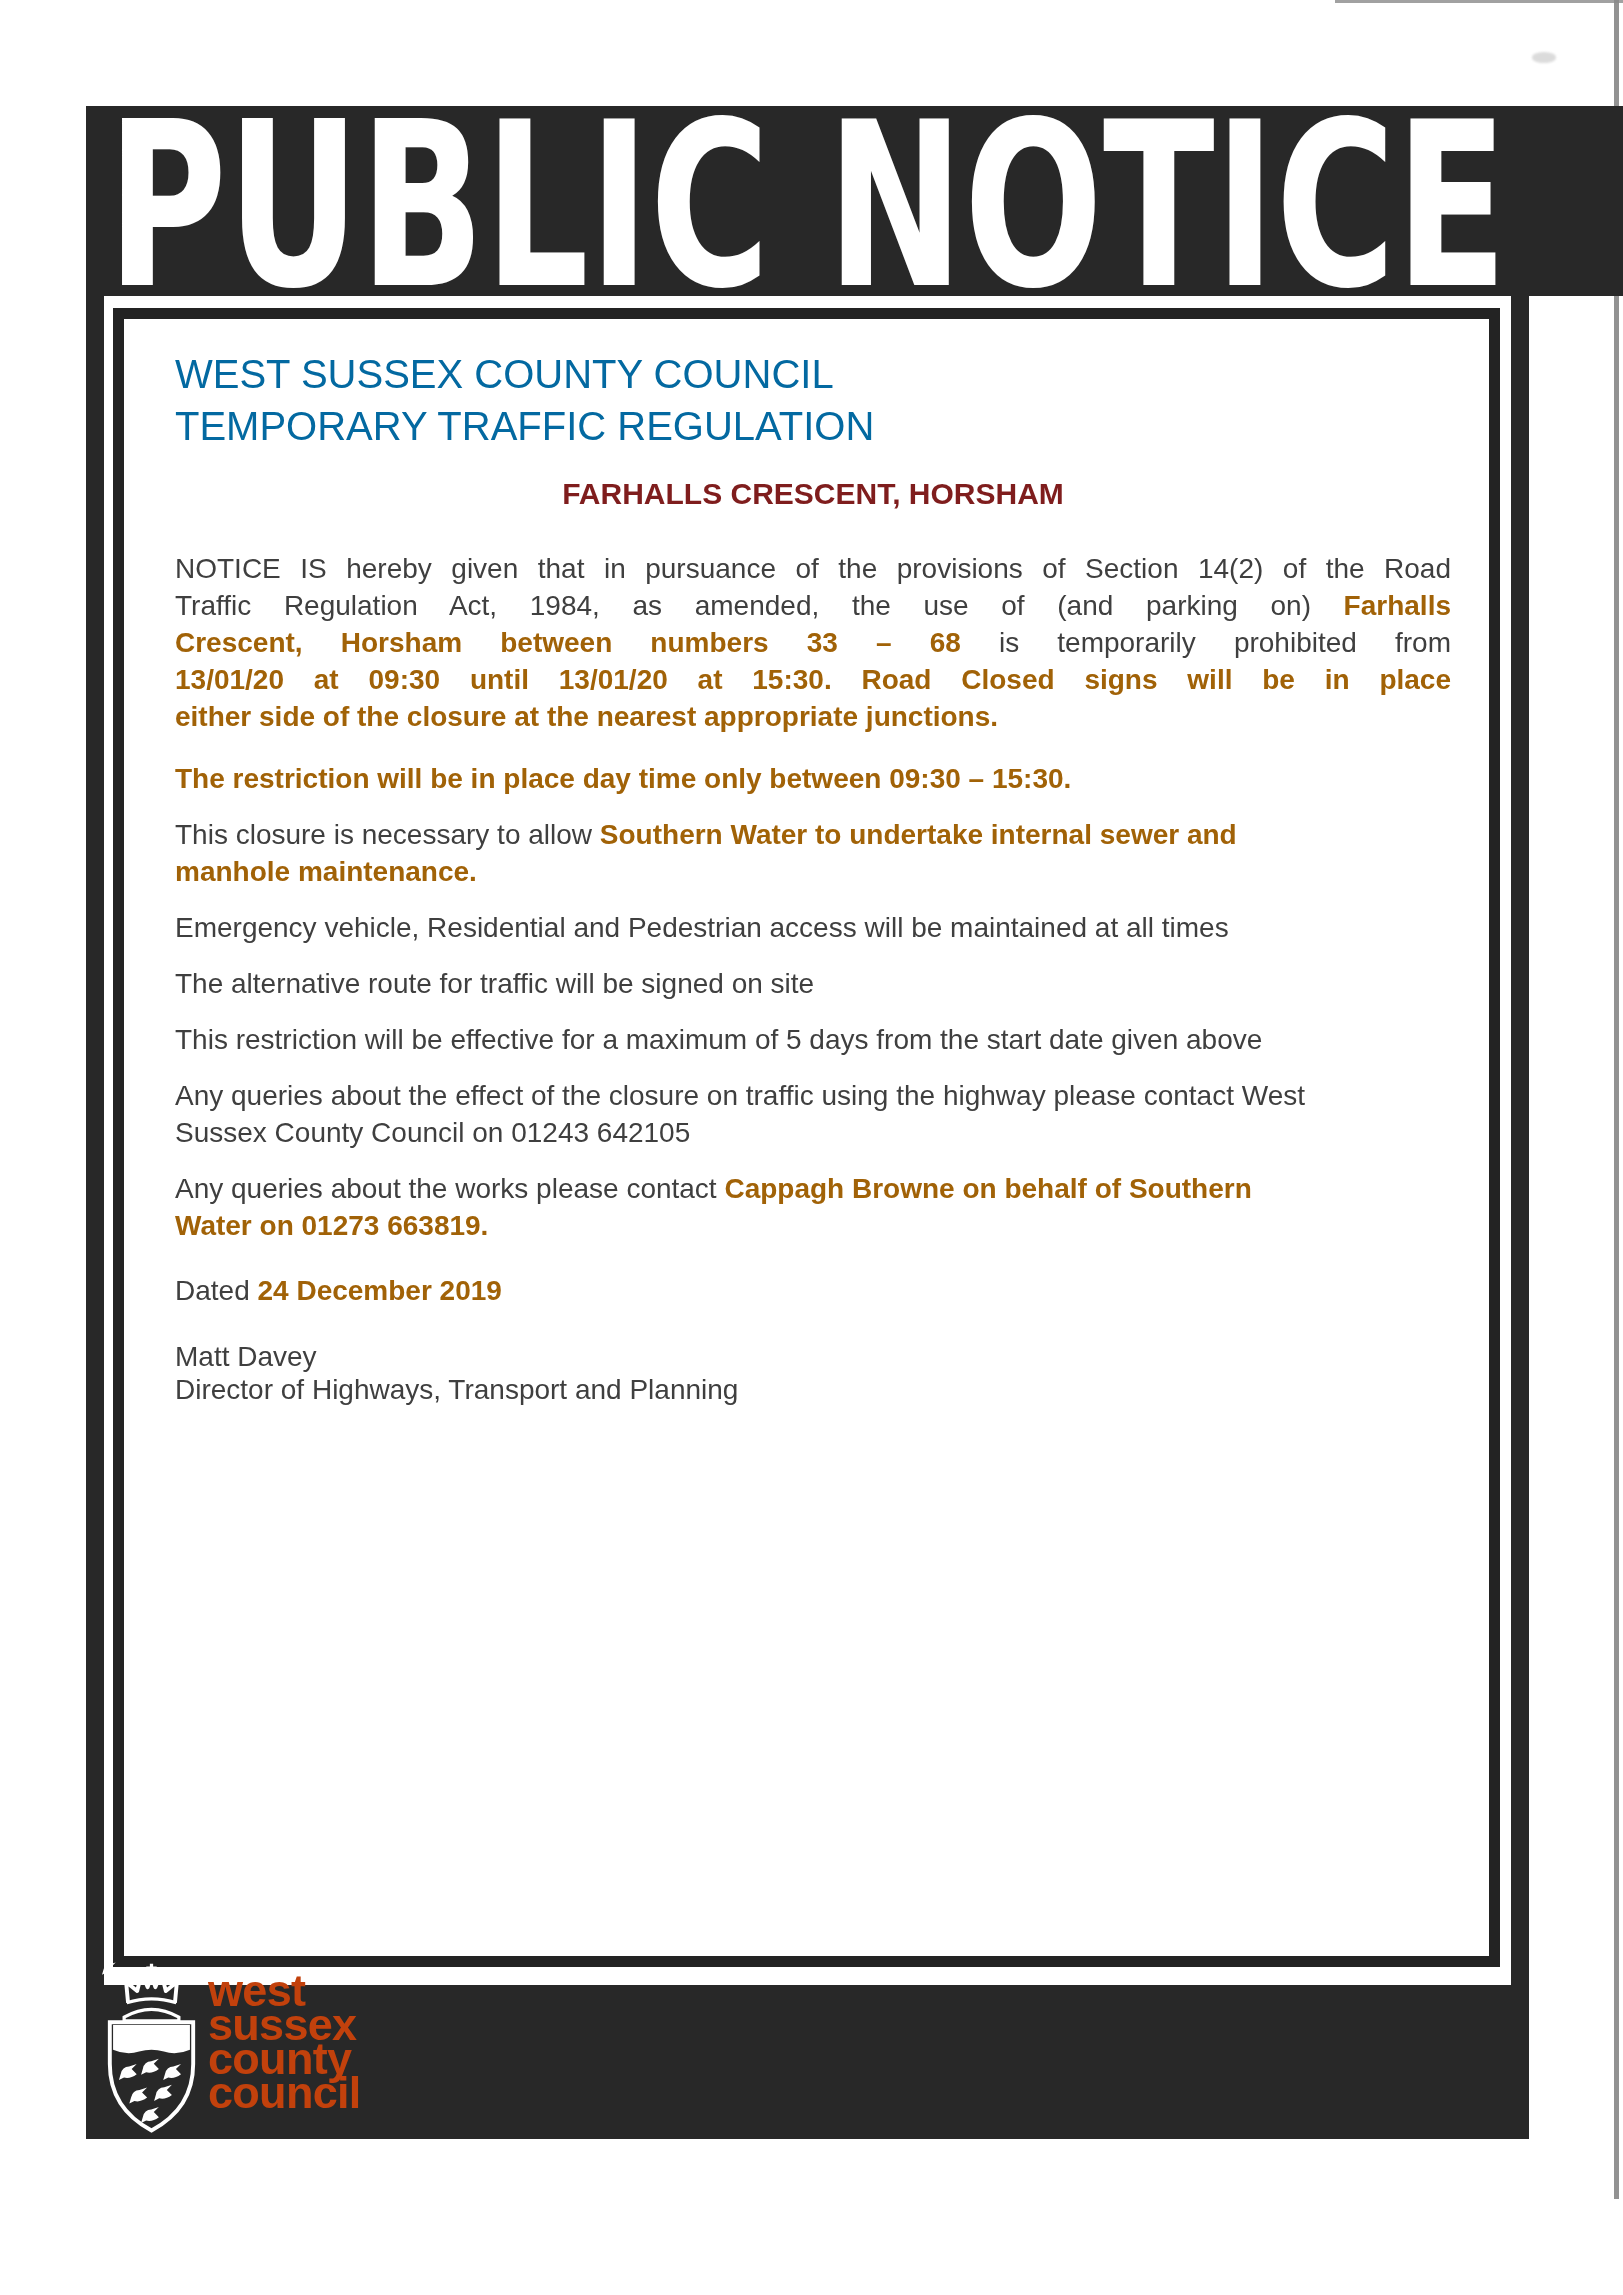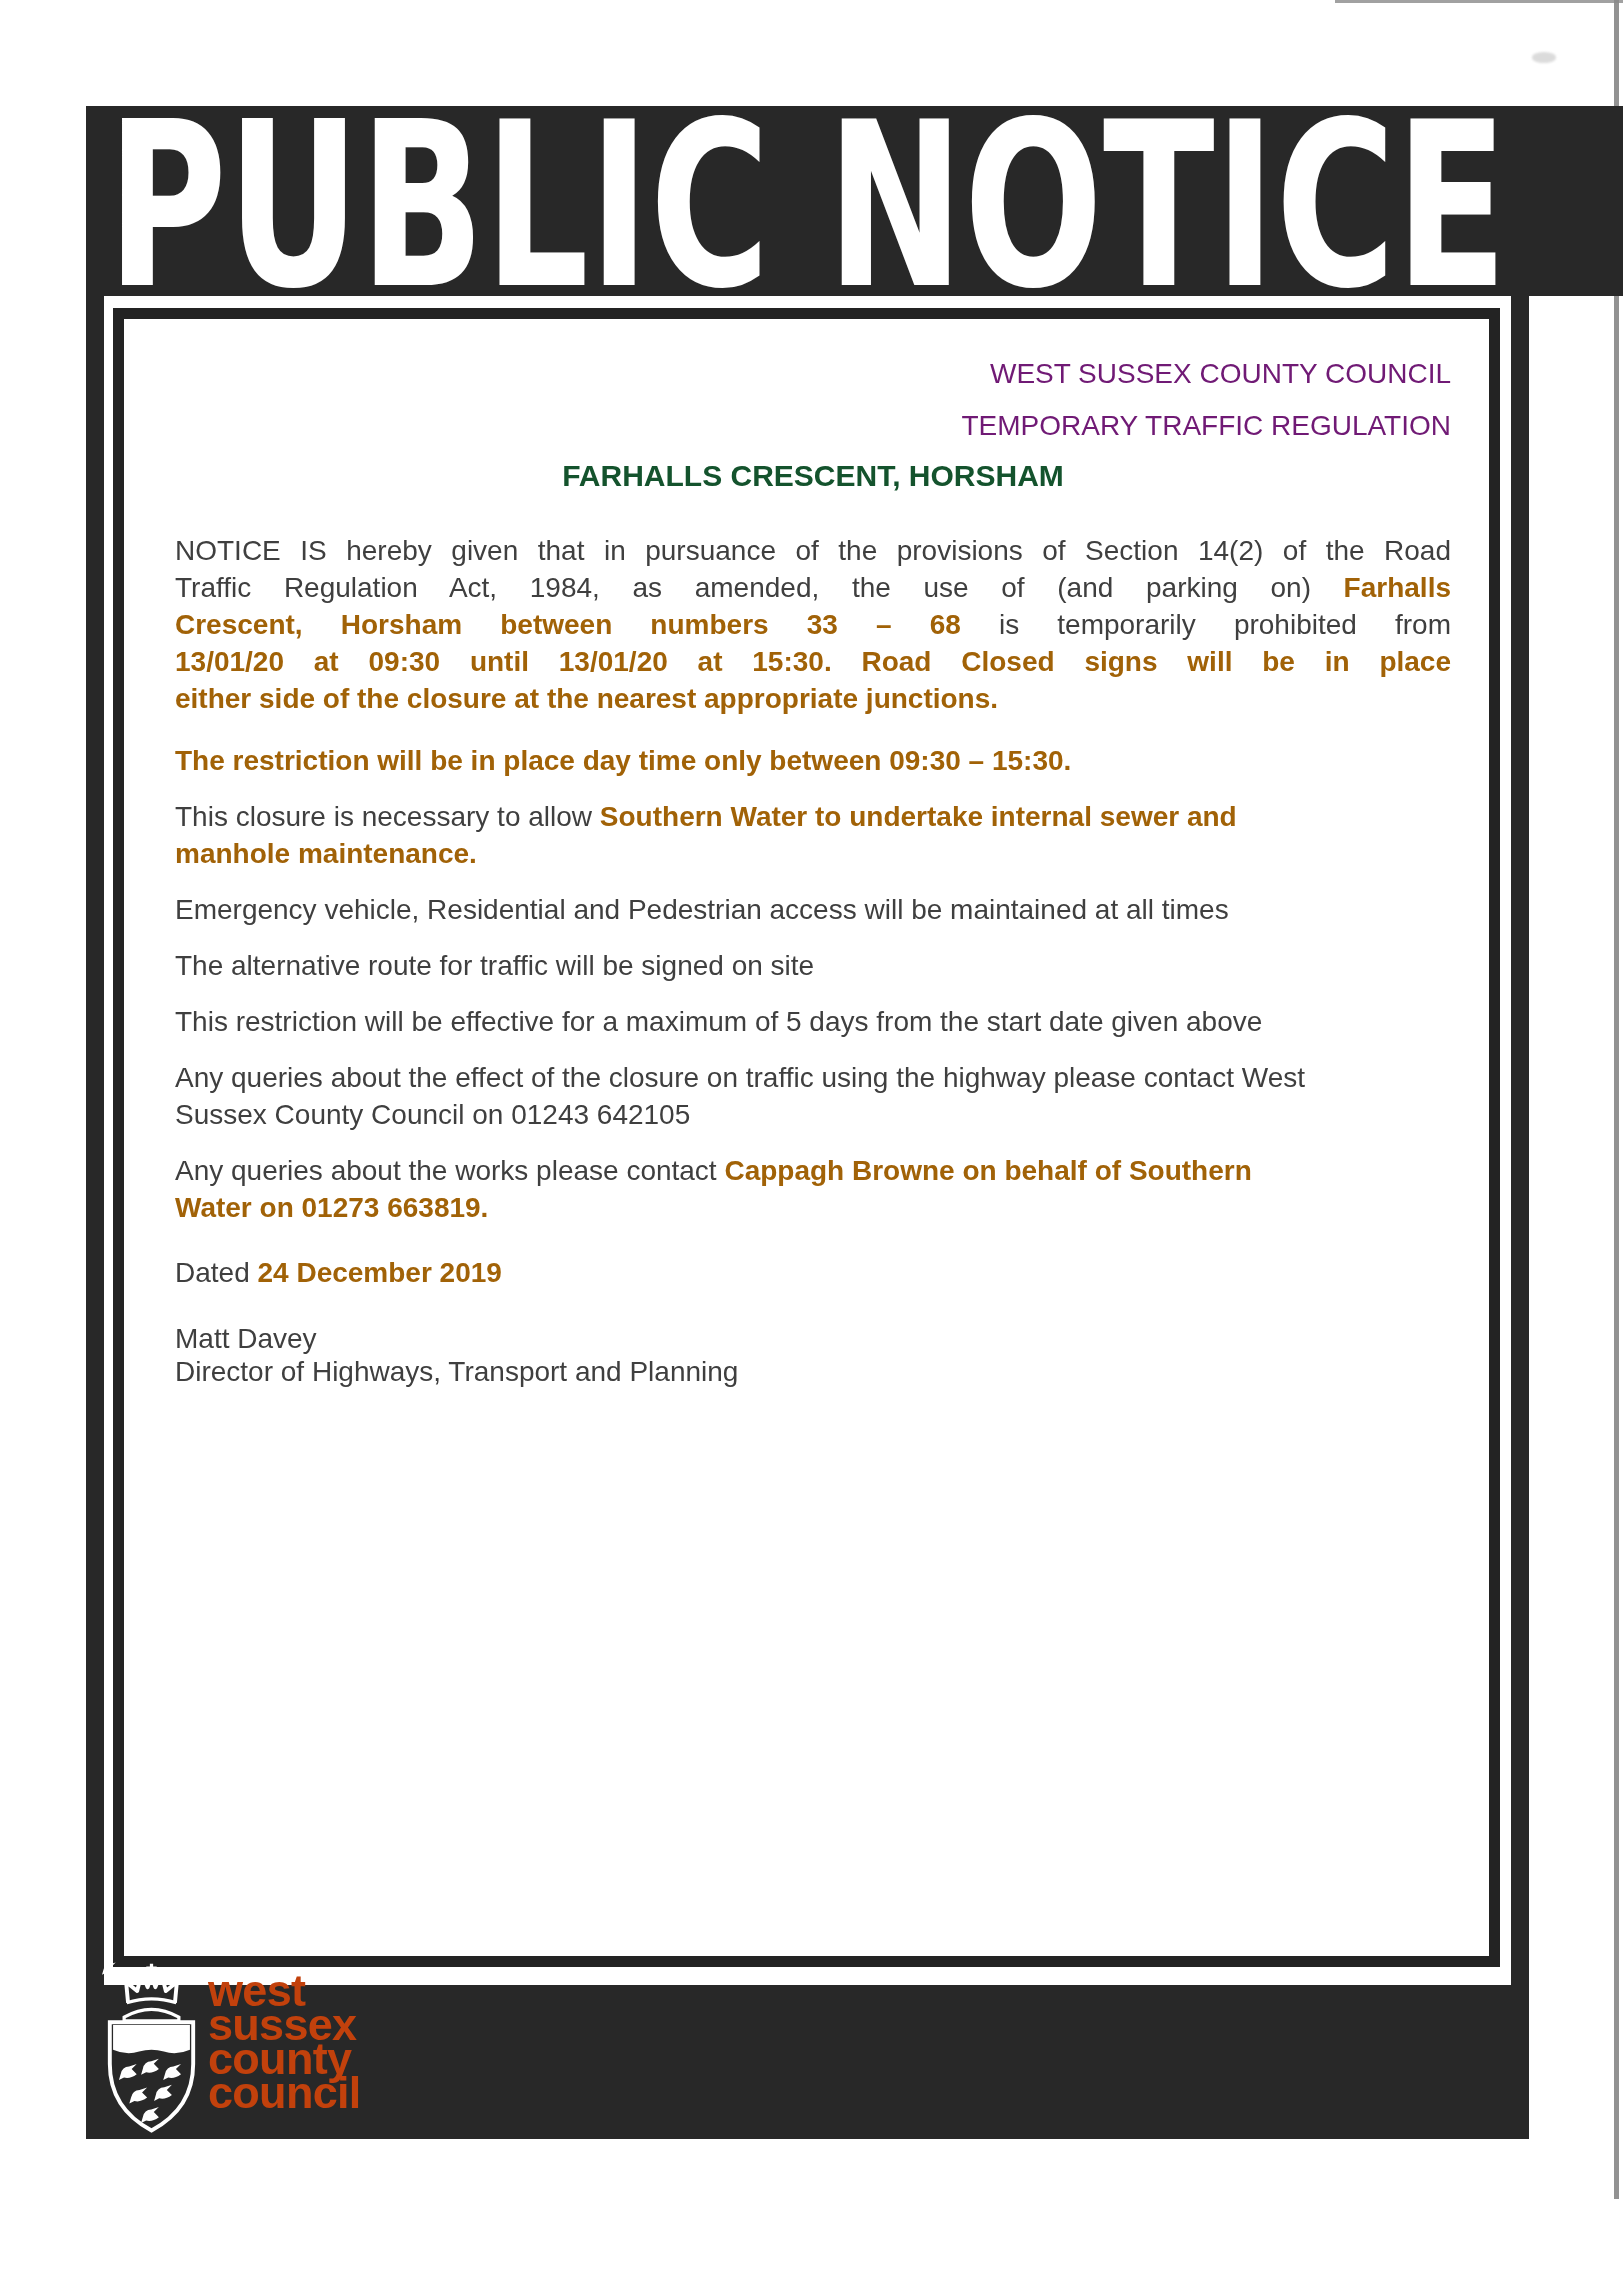--- a/index.html
+++ b/index.html
@@ -33,27 +33,27 @@
   .footer-band{
     position:absolute;left:86px;top:1985px;width:1443px;height:154px;
     background:#282828;
   }
   
   .content{
     position:absolute;left:175px;top:348px;width:1276px;
     color:#3f3f3f;
   }
   .heading{
-    font-size:28px;line-height:52px;font-weight:400;
-    text-align:right;color:#701a75;letter-spacing:0px;
+    font-size:40px;line-height:52px;font-weight:400;
+    text-align:left;color:#0369a1;letter-spacing:0px;
   }
   .location{
-    margin-top:9px;
+    margin-top:27px;
     font-size:30px;line-height:30px;font-weight:700;
-    text-align:center;color:#14532d;
+    text-align:center;color:#7f1d1d;
   }
   .para{
     margin:19px 0 0 0;
     font-size:28px;line-height:37px;color:#3f3f3f;
   }
   .para b{color:#a16207;}
   .p1{margin-top:41px;}
   .p2{margin-top:25px;}
   .dated{margin-top:27.5px;}
   .signature{margin-top:31px;line-height:33px;}

